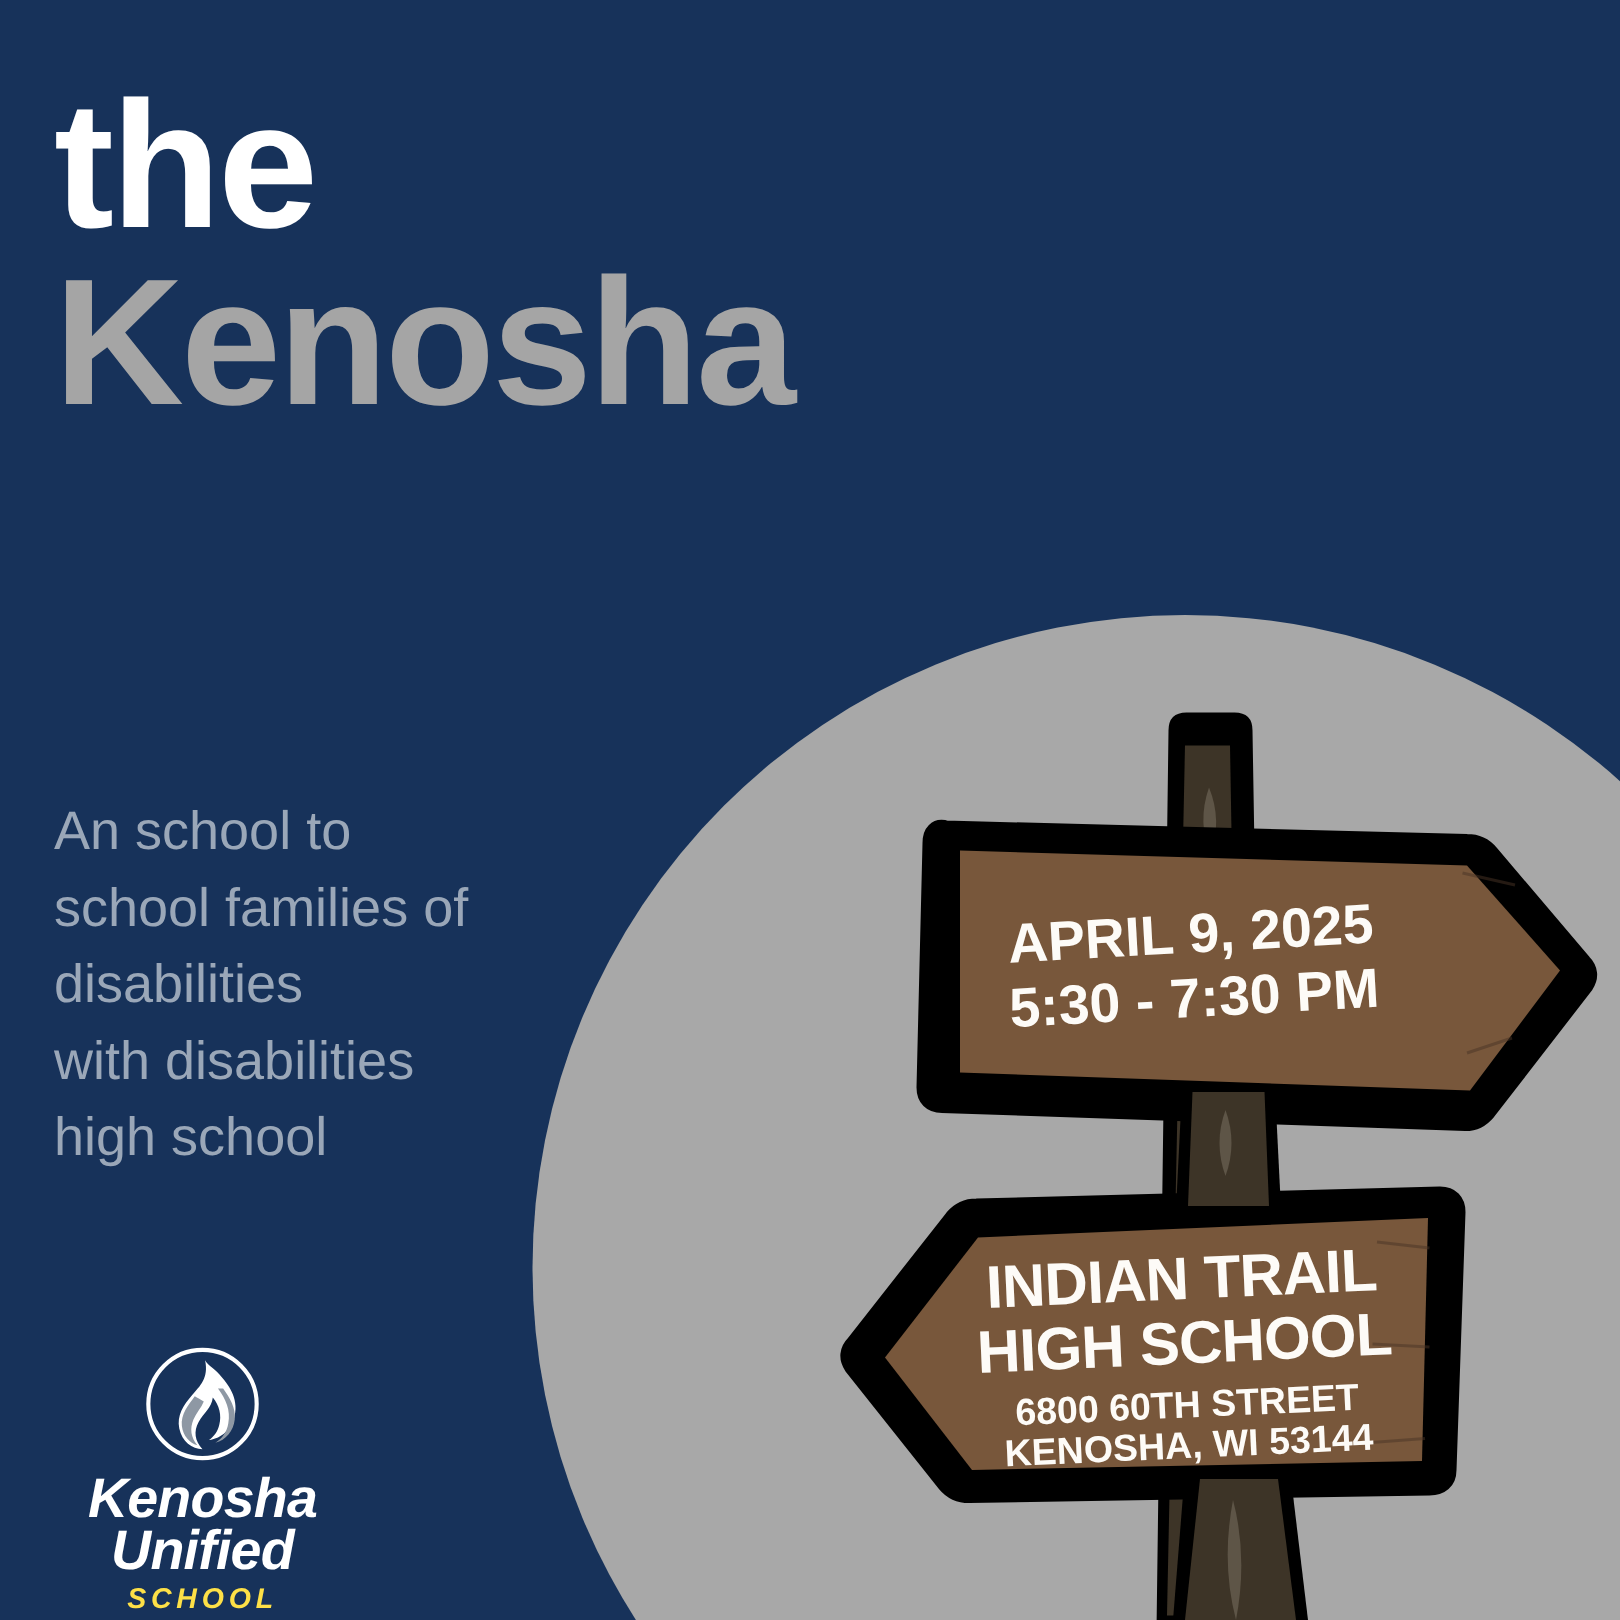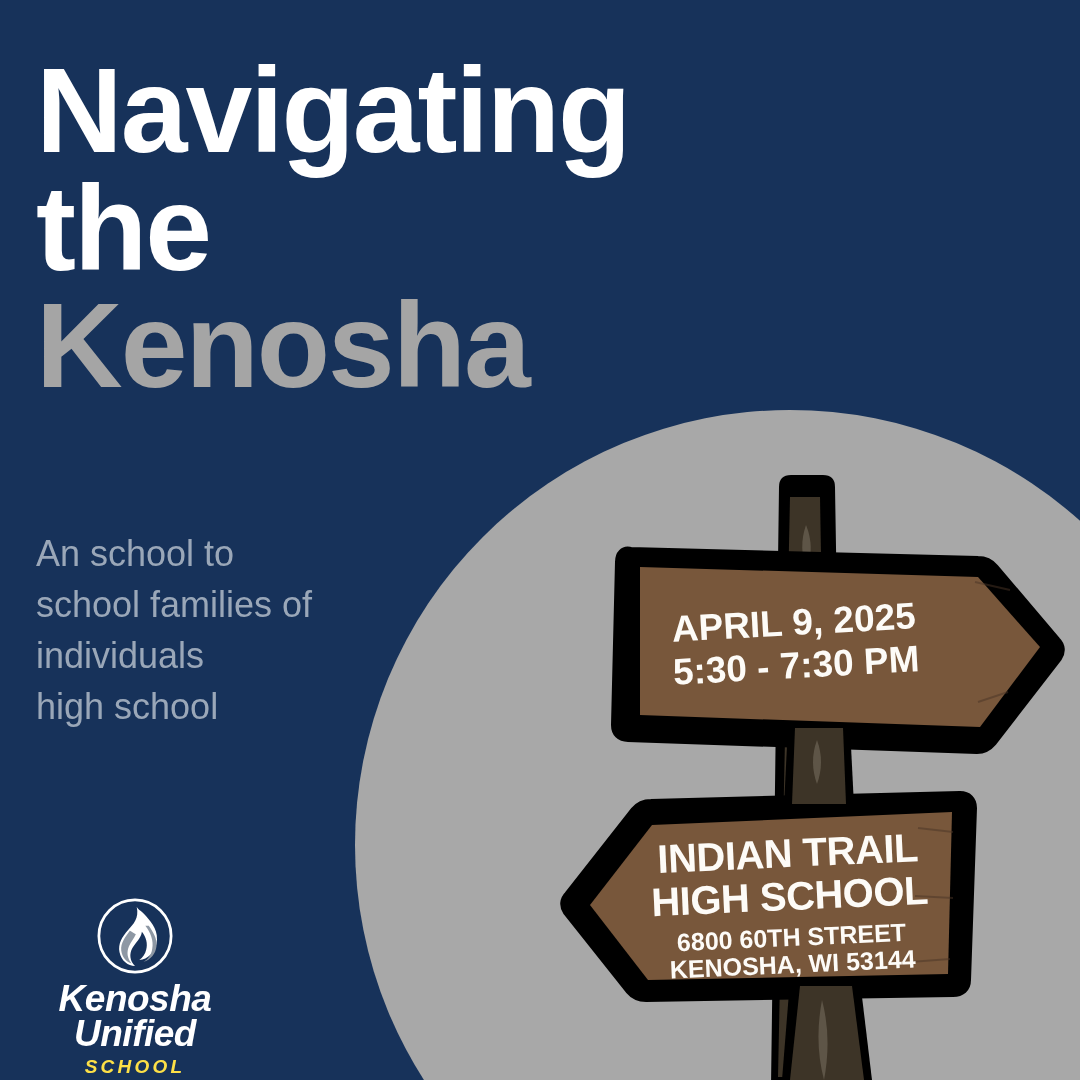--- a/index.html
+++ b/index.html
@@ -97,29 +97,29 @@
   #sign-bottom-text .b4{display:block;font-size:25px;margin-top:1px;}
 </style>
 </head>
 <body>
 
 <div id="poster">
 
   <div class="gray-circle"></div>
 
   <div class="headline">
-    <span class="hl-line hl-white">Navigating</span>
     <span class="hl-line hl-white">the</span>
     <span class="hl-line hl-gray">Kenosha</span>
   </div>
 
   <div class="bodycopy">
     <span>An school to</span>
     <span>school families of</span>
-    <span>individuals</span>
+    <span>disabilities</span>
+    <span>with disabilities</span>
     <span>high school</span>
   </div>
 
   <svg class="signpost" viewBox="0 0 1080 1080">
 
     <g>
       <path d="M779 487 q0 -12 12 -12 h32 q12 0 12 12 l10 600 h-74 z" fill="#000000"></path>
       <path d="M790 497 h30 l10 580 h-52 z" fill="#3d3427"></path>
 
       <path d="M806 525 q9 22 1 45 q-9 -22 -1 -45 z" fill="#5e5547"></path>

